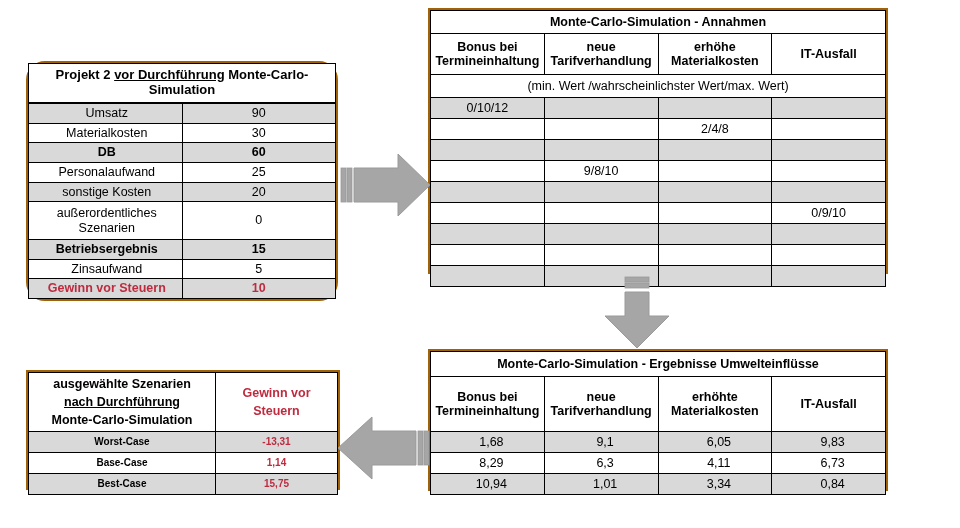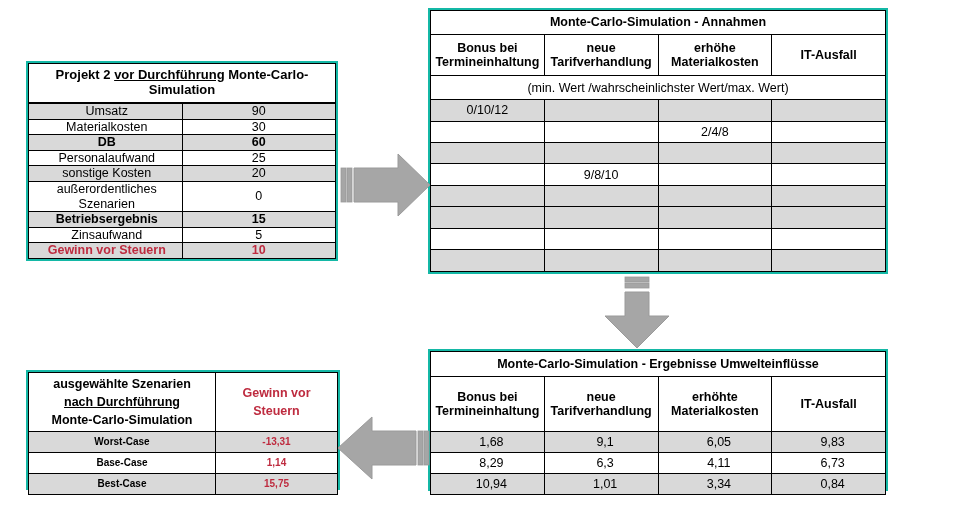--- a/index.html
+++ b/index.html
@@ -28,34 +28,34 @@
   table.grid td {
     border: 1.5px solid #000000;
     font-size: 12.5px;
     padding: 0 4px;
     text-align: center;
     vertical-align: middle;
     line-height: 1.15;
     background: #ffffff;
   }
   .outer {
-    border: 2px solid #14b8a6;
+    border: 2px solid #a16207;
     box-sizing: border-box;
     background: #ffffff;
   }
 
   
   .sh   { background: #D9D9D9 !important; }
   .b    { font-weight: bold; }
   .red  { color: #BE2B3F; }
   .left { text-align: left; padding-left: 7px !important; }
   .u    { text-decoration: underline; }
 
   
-  #t1 { left: 26px; top: 61px; width: 312px; height: 200px; }
+  #t1 { left: 26px; top: 61px; width: 312px; height: 240px; border-radius: 19px; }
   #t1 td { font-size: 12.5px; }
   #t1 .hdr {
     font-weight: bold;
     font-size: 13px;
     height: 38px;
     border-bottom-width: 2px;
   }
   #t1 .lbl { width: 186px; }
 
   
@@ -190,20 +190,26 @@
         <td></td>
         <td>9/8/10</td>
         <td></td>
         <td></td>
       </tr>
       <tr class="datarow">
         <td class="sh"></td>
         <td class="sh"></td>
         <td class="sh"></td>
         <td class="sh"></td>
+      </tr>
+      <tr class="datarow">
+        <td></td>
+        <td></td>
+        <td></td>
+        <td>0/9/10</td>
       </tr>
       <tr class="datarow">
         <td class="sh"></td>
         <td class="sh"></td>
         <td class="sh"></td>
         <td class="sh"></td>
       </tr>
       <tr class="datarow">
         <td></td>
         <td></td>

